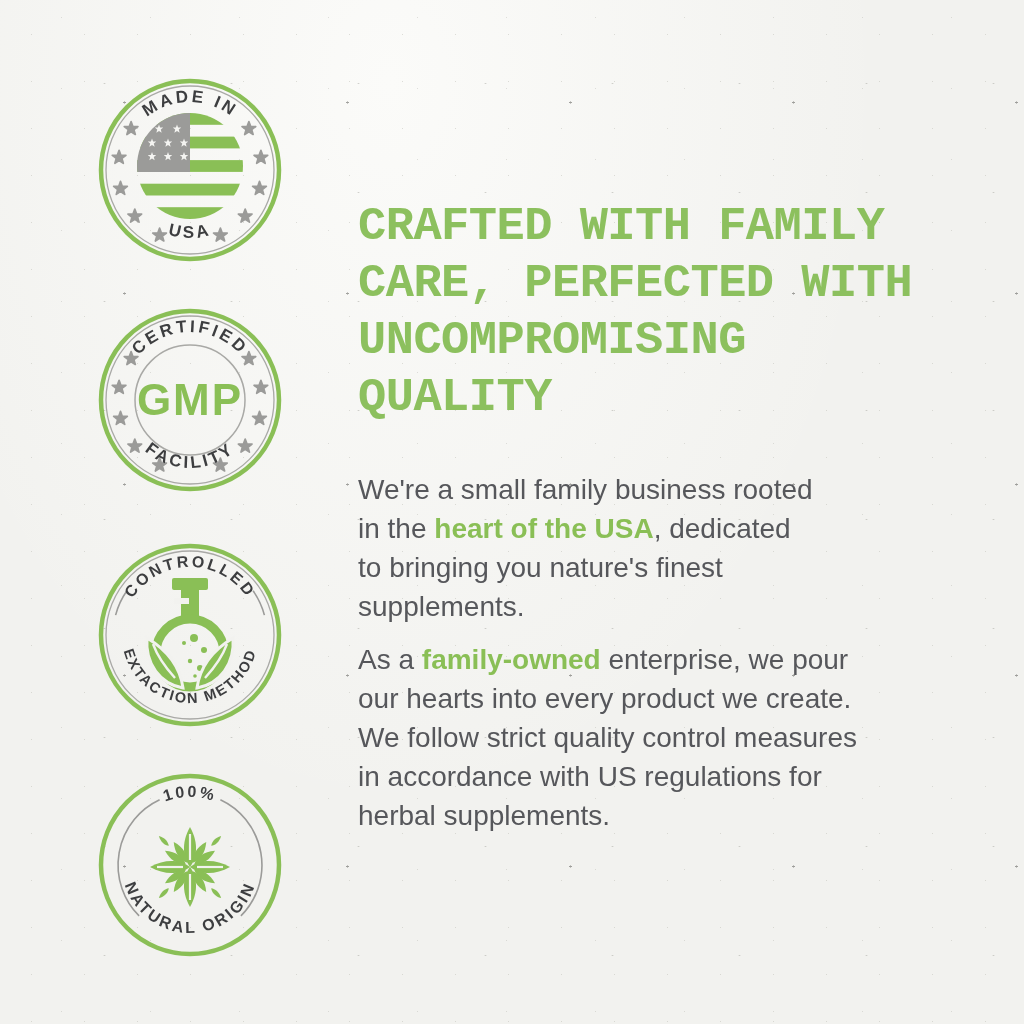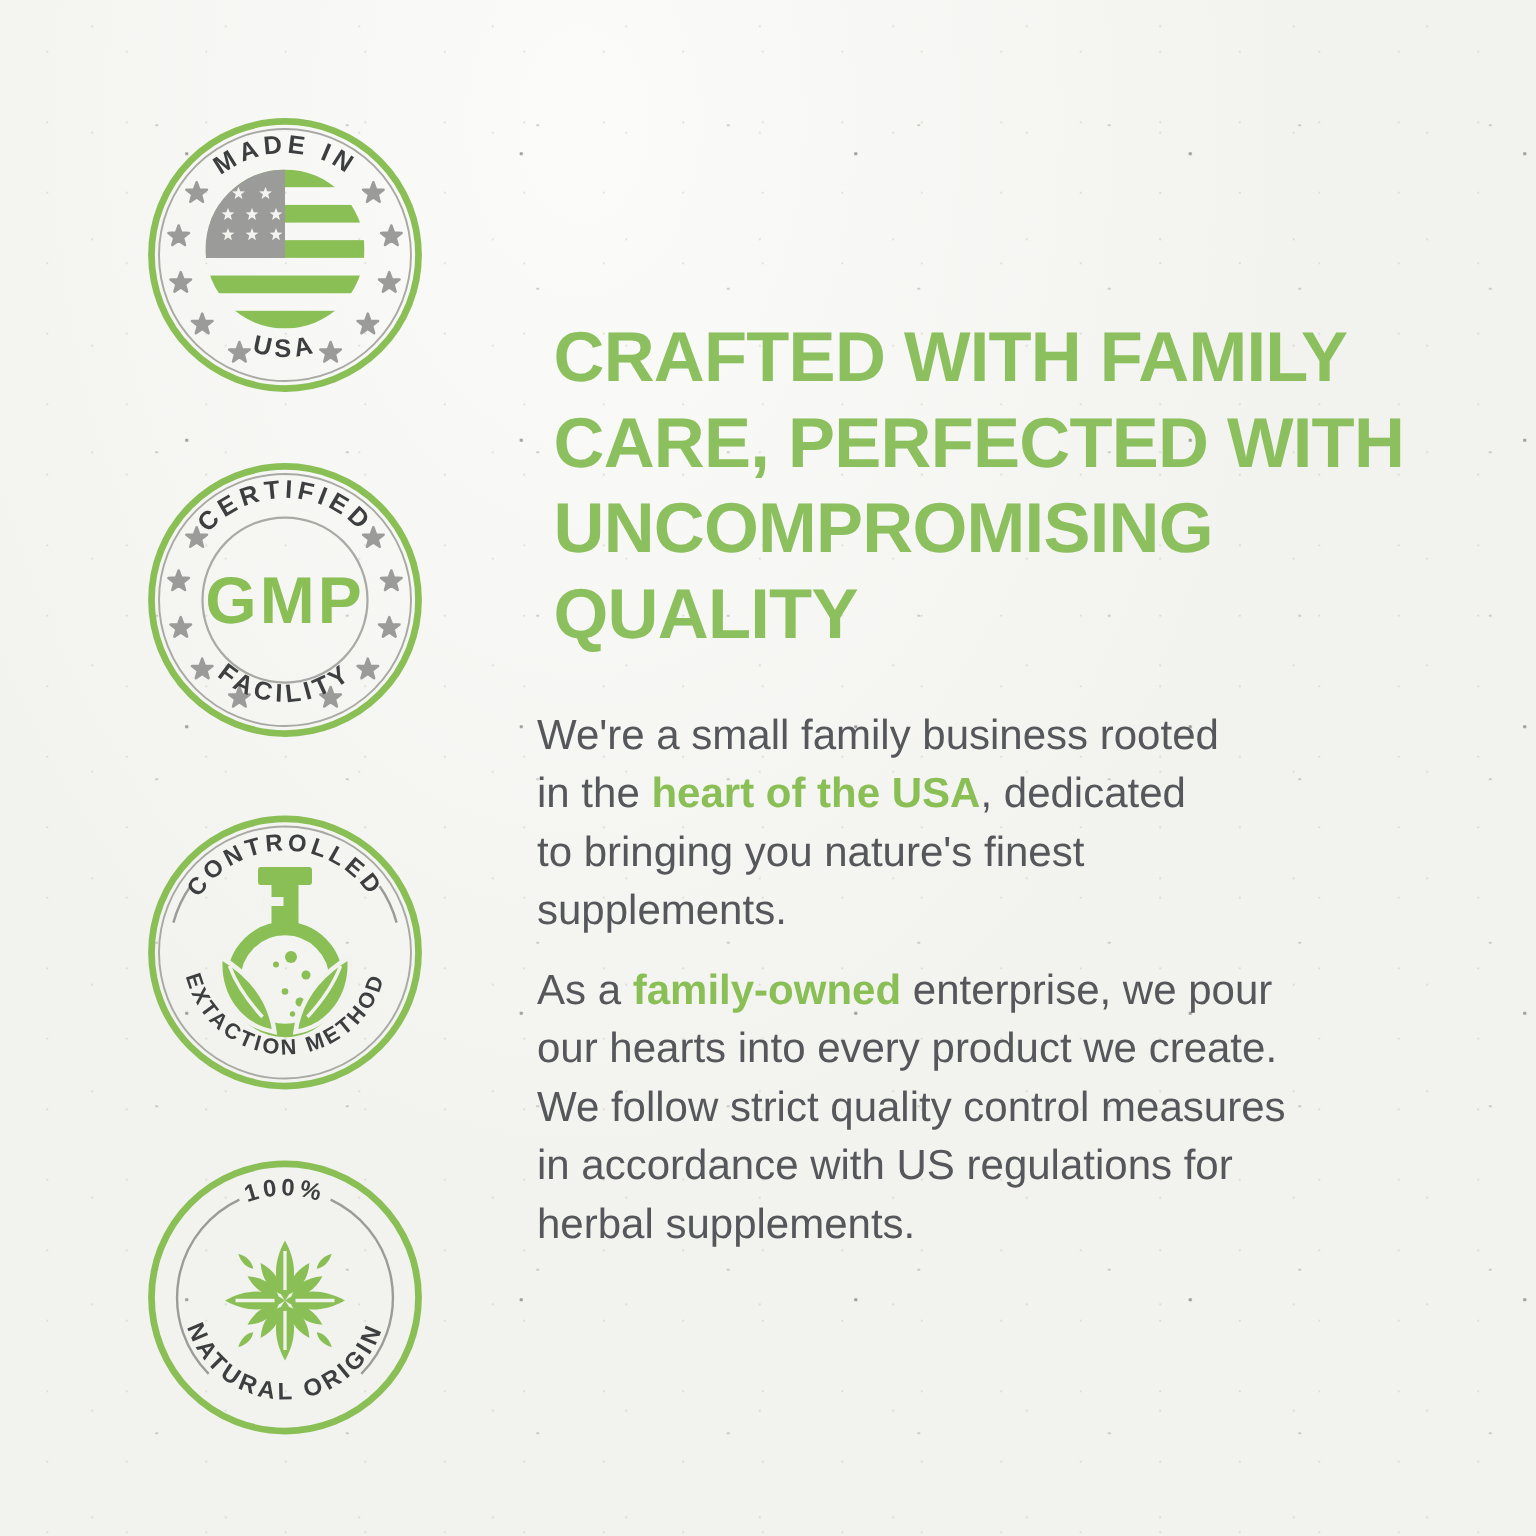--- a/index.html
+++ b/index.html
@@ -17,22 +17,22 @@
     background-position:13px 7px, 41px 29px, 17px 53px, 5px 11px, 0 0;
   }
   .page{position:absolute;inset:0;}
   svg.badge{position:absolute;left:95px;width:190px;height:190px;}
   .arc-text{font-family:"Liberation Sans",sans-serif;font-weight:700;fill:#3d3e40;}
   .fs17{font-size:17px;letter-spacing:3px;}
   .fs16{font-size:16px;letter-spacing:2.6px;}
   .fs15{font-size:14.5px;letter-spacing:2px;}
   .gmp-text{font-family:"Liberation Sans",sans-serif;font-weight:700;font-size:44px;letter-spacing:2px;fill:#8abf56;}
   h1{
-    position:absolute;left:358px;top:198px;margin:11px;
-    font-family:Liberation Sans, sans-serif;font-stretch:condensed;
+    position:absolute;left:358px;top:198px;margin:0;
+    font-family:Liberation Mono, monospace;font-stretch:condensed;
     font-weight:700;font-size:47px;line-height:57px;letter-spacing:-.5px;
     color:#8cc05e;white-space:pre-line;
   }
   p.body{
     position:absolute;left:358px;margin:0;
     font-size:28px;line-height:39px;color:#56575b;white-space:pre-line;
   }
   p.body .em{font-weight:700;color:#8abf56;}
   #p1{top:470px;}
   #p2{top:640px;}

